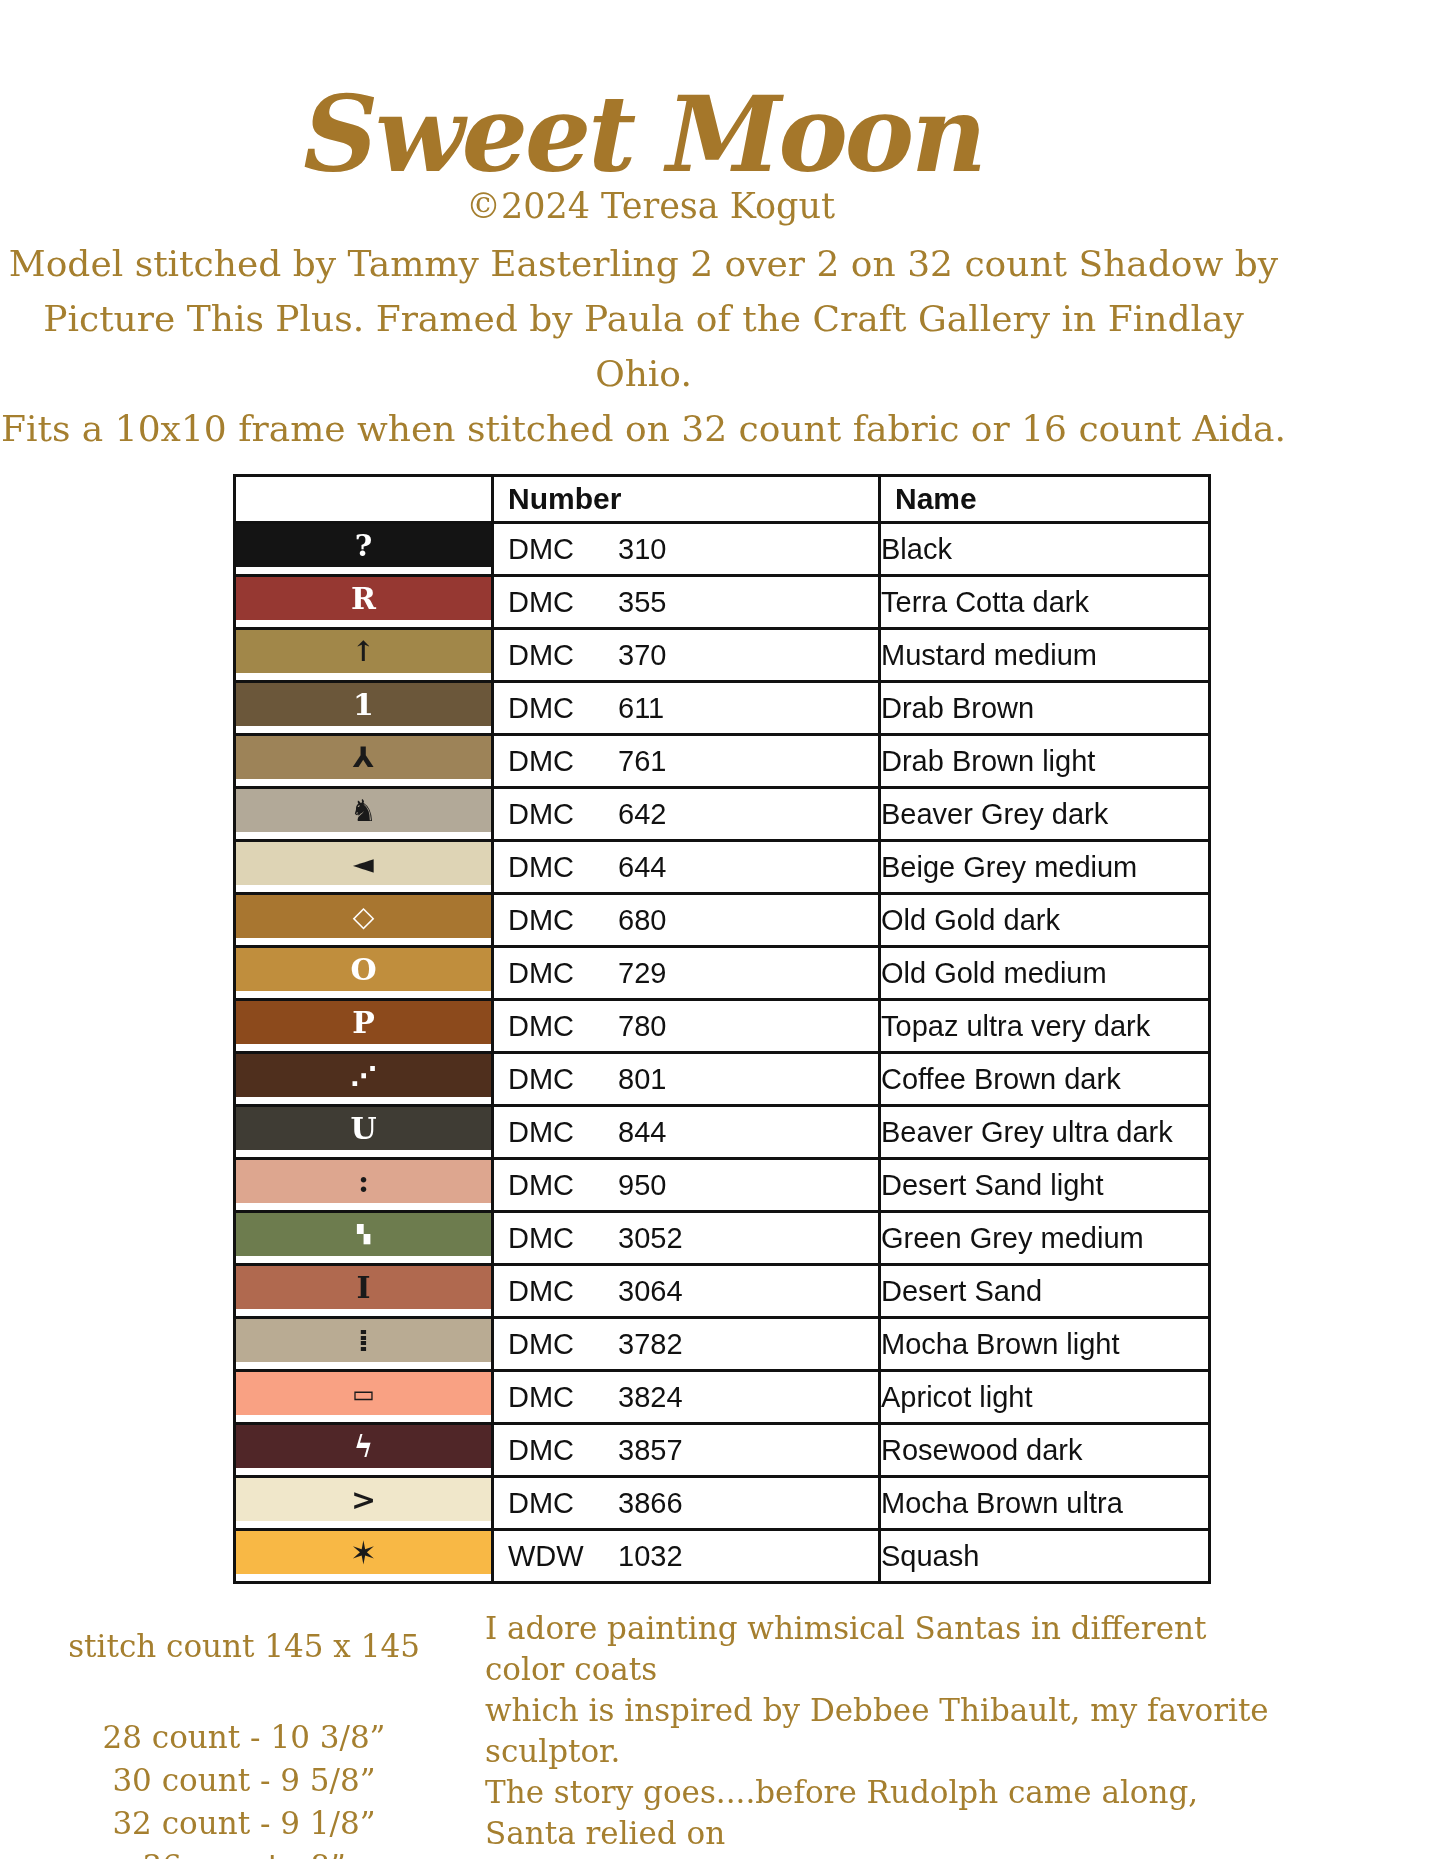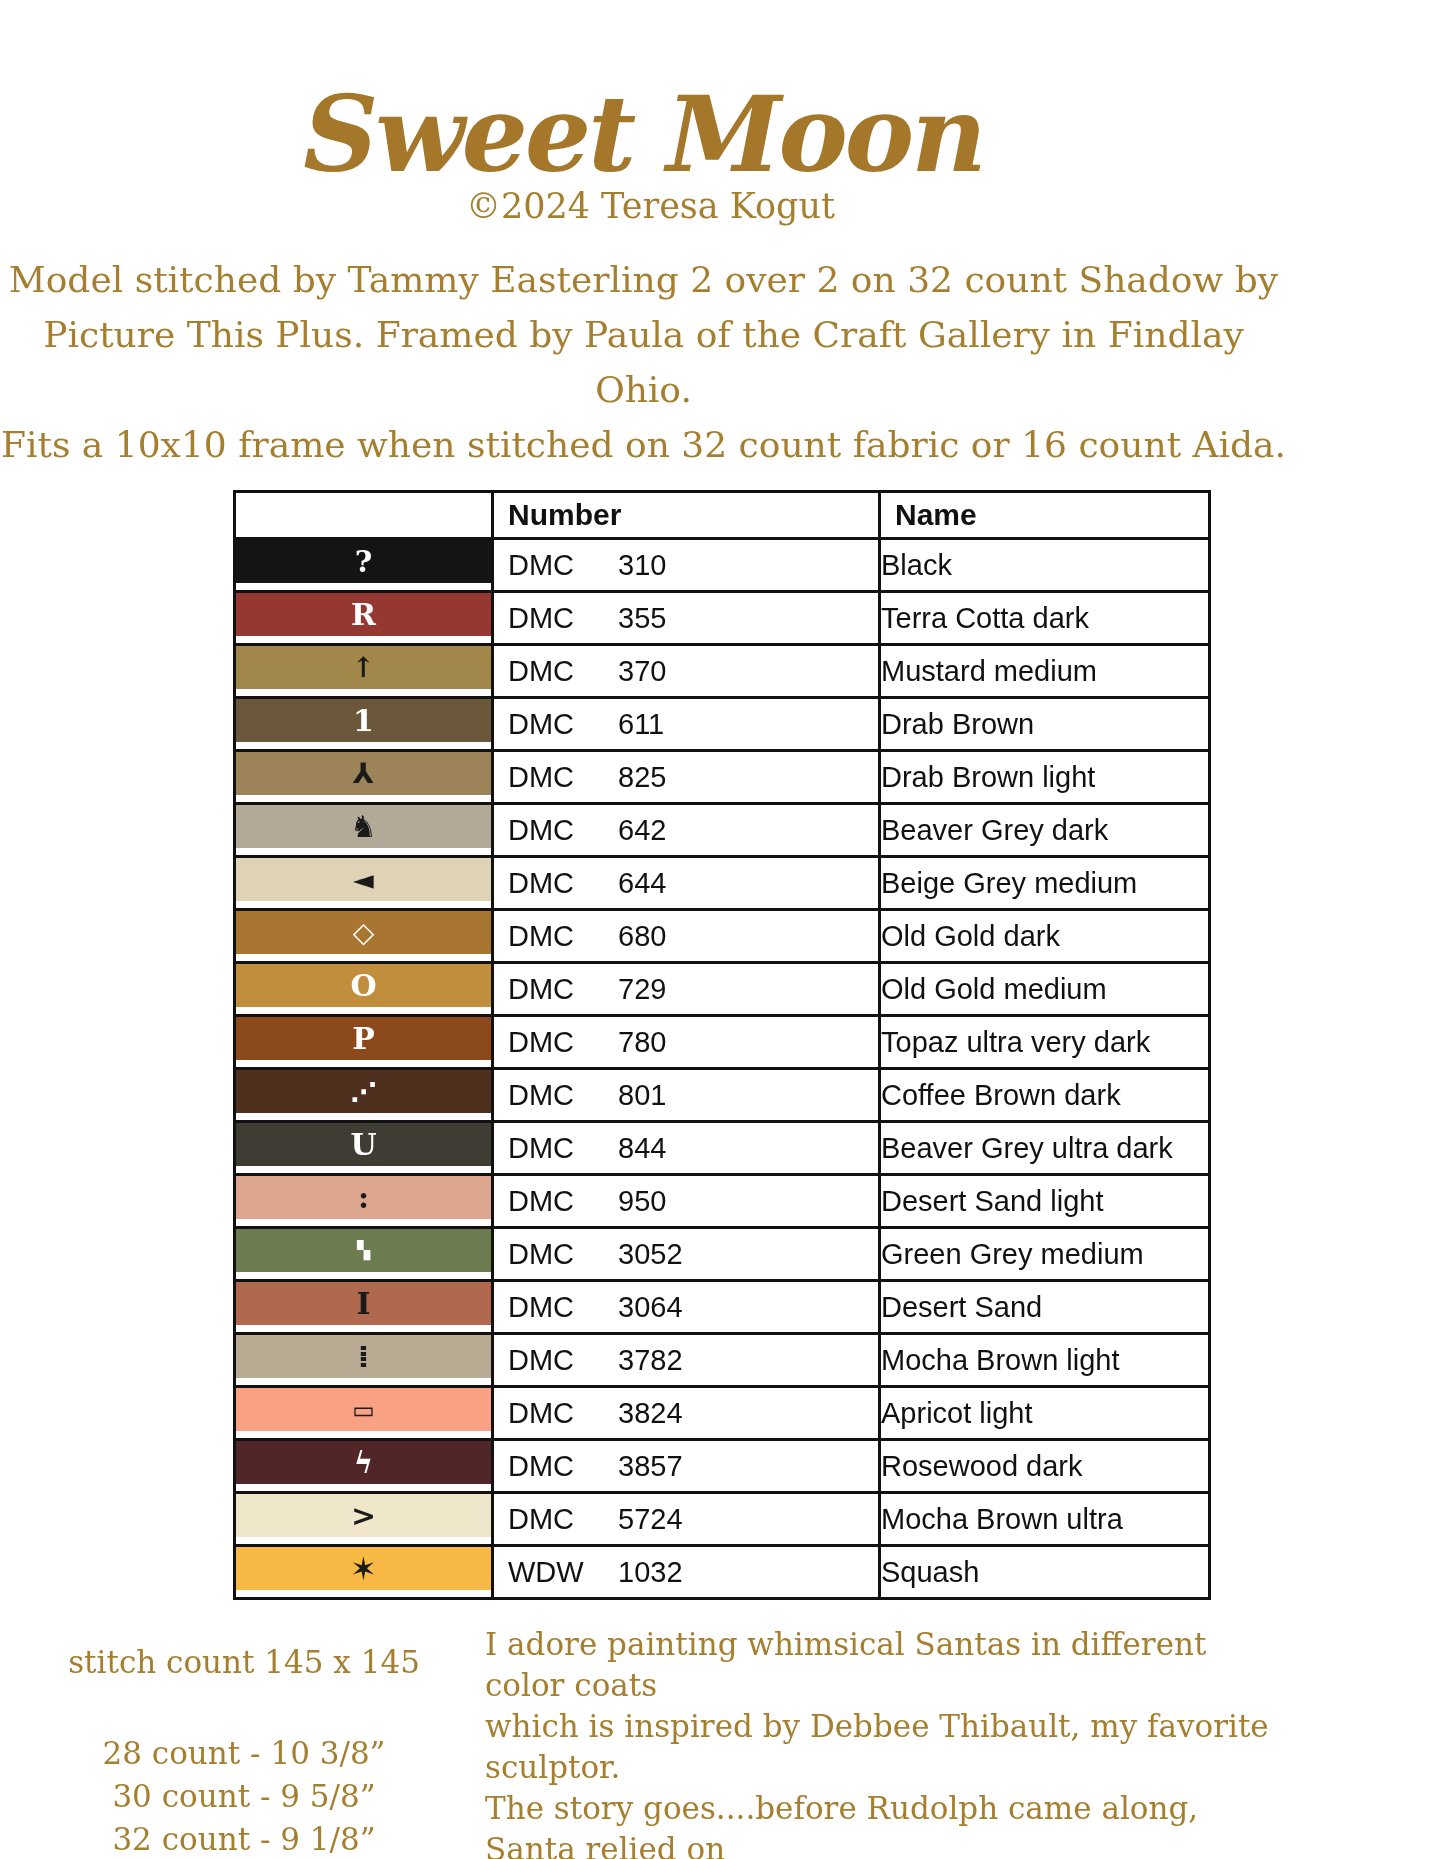--- a/index.html
+++ b/index.html
@@ -11,21 +11,21 @@
   .header{text-align:center;padding-top:78px;}
   .title{
     font-size:104px;line-height:1.1;font-style:italic;font-weight:bold;
     color:#a5772a;letter-spacing:-3px;
     font-family:"DejaVu Serif",serif;
   }
   .copyright{
     font-size:35px;color:#a57f2f;margin-top:-6px;margin-left:14px;
   }
   .intro{
-    font-size:36px;line-height:55px;color:#a57f2f;margin-top:26px;
+    font-size:36px;line-height:55px;color:#a57f2f;margin-top:10px;
     white-space:pre-line;
   }
 
   
   table.floss{
     border-collapse:collapse;
     margin:18px 0 0 233px;
     table-layout:fixed;
     width:975px;
     background:#0f766e;
@@ -169,21 +169,21 @@
 
     <tr class="floss-row">
       <td class="sym">
         <div class="swatch" style="background: rgb(157, 131, 88);">
           <span class="glyph" style="color: rgb(26, 26, 26); font-size: 28px;">⅄</span>
         </div>
       </td>
       <td class="num">
         <div class="numwrap">
           <span class="brand">DMC</span>
-          <span class="code">825</span>
+          <span class="code">761</span>
         </div>
       </td>
       <td class="nm">Drab Brown light</td>
     </tr>
 
     <tr class="floss-row">
       <td class="sym">
         <div class="swatch" style="background: rgb(178, 169, 152);">
           <span class="glyph" style="color: rgb(26, 26, 26); font-size: 30px;">♞</span>
         </div>
@@ -379,21 +379,21 @@
 
     <tr class="floss-row">
       <td class="sym">
         <div class="swatch" style="background: rgb(240, 231, 202);">
           <span class="glyph" style="color: rgb(26, 26, 26);">&gt;</span>
         </div>
       </td>
       <td class="num">
         <div class="numwrap">
           <span class="brand">DMC</span>
-          <span class="code">5724</span>
+          <span class="code">3866</span>
         </div>
       </td>
       <td class="nm">Mocha Brown ultra</td>
     </tr>
 
     <tr class="floss-row">
       <td class="sym">
         <div class="swatch" style="background: rgb(248, 184, 69);">
           <span class="glyph" style="color: rgb(26, 26, 26); font-size: 32px;">✶</span>
         </div>

